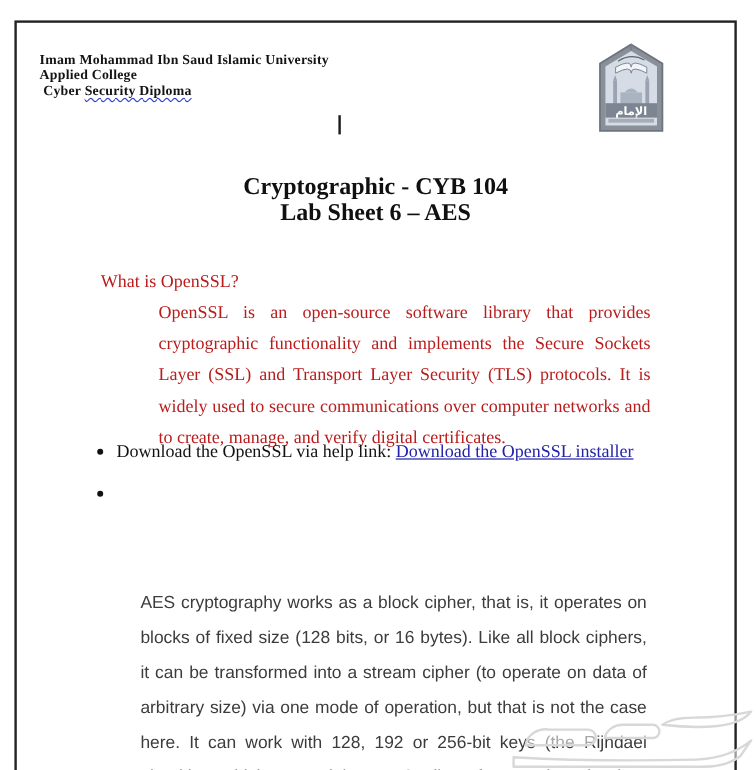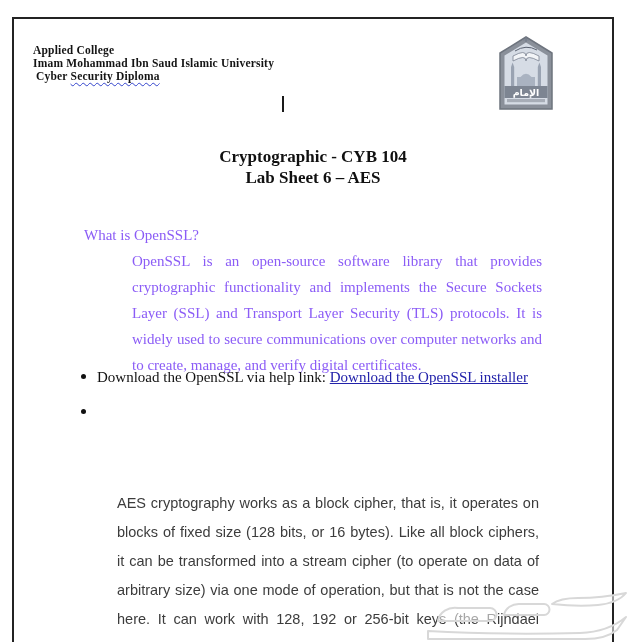--- a/index.html
+++ b/index.html
@@ -47,33 +47,33 @@
     left: 268px; top: 77px;
     width: 1.5px; height: 16px;
     background: #1a1a1a;
   }
   
   .title {
     position: absolute;
     left: 0; top: 127px;
     width: 100%;
     text-align: center;
-    font-size: 17px;
+    font-size: 20px;
     line-height: 21px;
     font-weight: bold;
     color: #101010;
   }
   
   .intro {
     position: absolute;
     left: 70px; top: 203px;
     width: 458px;
     font-size: 15px;
     line-height: 26px;
-    color: #8b5cf6;
+    color: #b91c1c;
   }
   .intro .answer { text-align: justify; margin-left: 48px; }
   
   .bullets {
     position: absolute;
     left: 66px; top: 348px;
     width: 462px;
     list-style: none;
     font-size: 15px;
     line-height: 20px;
@@ -115,22 +115,22 @@
     z-index: 5;
     pointer-events: none;
   }
 </style>
 </head>
 <body>
 
 <div class="page">
 
   <div class="header">
+    <div>Imam Mohammad Ibn Saud Islamic University</div>
     <div>Applied College</div>
-    <div>Imam Mohammad Ibn Saud Islamic University</div>
     <div class="line3"><span>Cyber </span><span class="squiggle">Security Diploma</span></div>
   </div>
 
   <div class="logo">
     <svg viewBox="0 0 56 74" width="56" height="74">
       <path d="M28 1 L54 17 L54 73 L2 73 L2 17 Z" fill="#8a909a" stroke="#6e747e" stroke-width="1.5"></path>
       <path d="M28 6.5 L49.5 19.5 L49.5 68.5 L6.5 68.5 L6.5 19.5 Z" fill="#d6dce5"></path>
       <path d="M28 1 L28 6" stroke="#6e747e" stroke-width="1"></path>
       <path d="M25 4 h6 M28 1 v5" stroke="#7a8290" stroke-width="0.8" fill="none"></path>
       <path d="M17 15 Q28 8 39 14" stroke="#5a6170" stroke-width="1" fill="none"></path>

